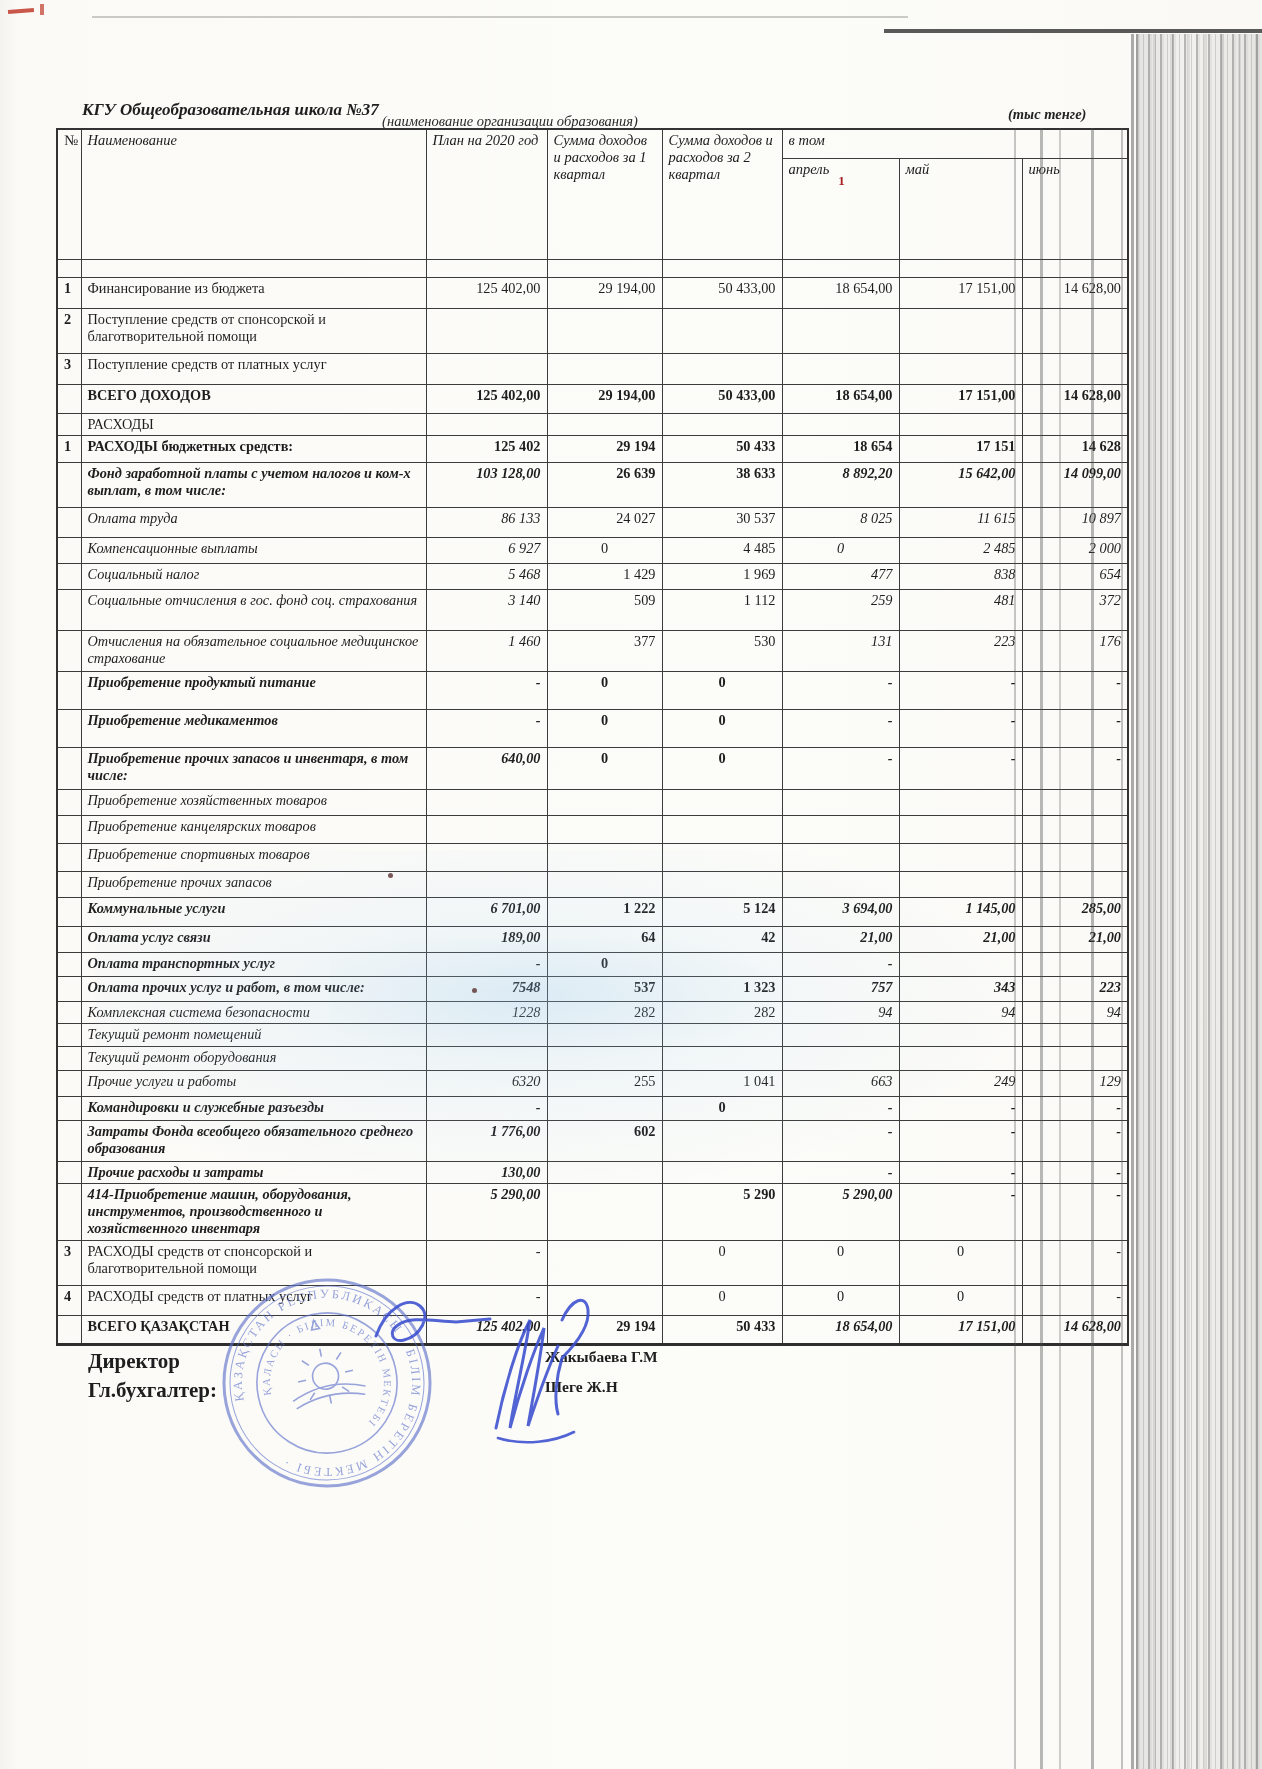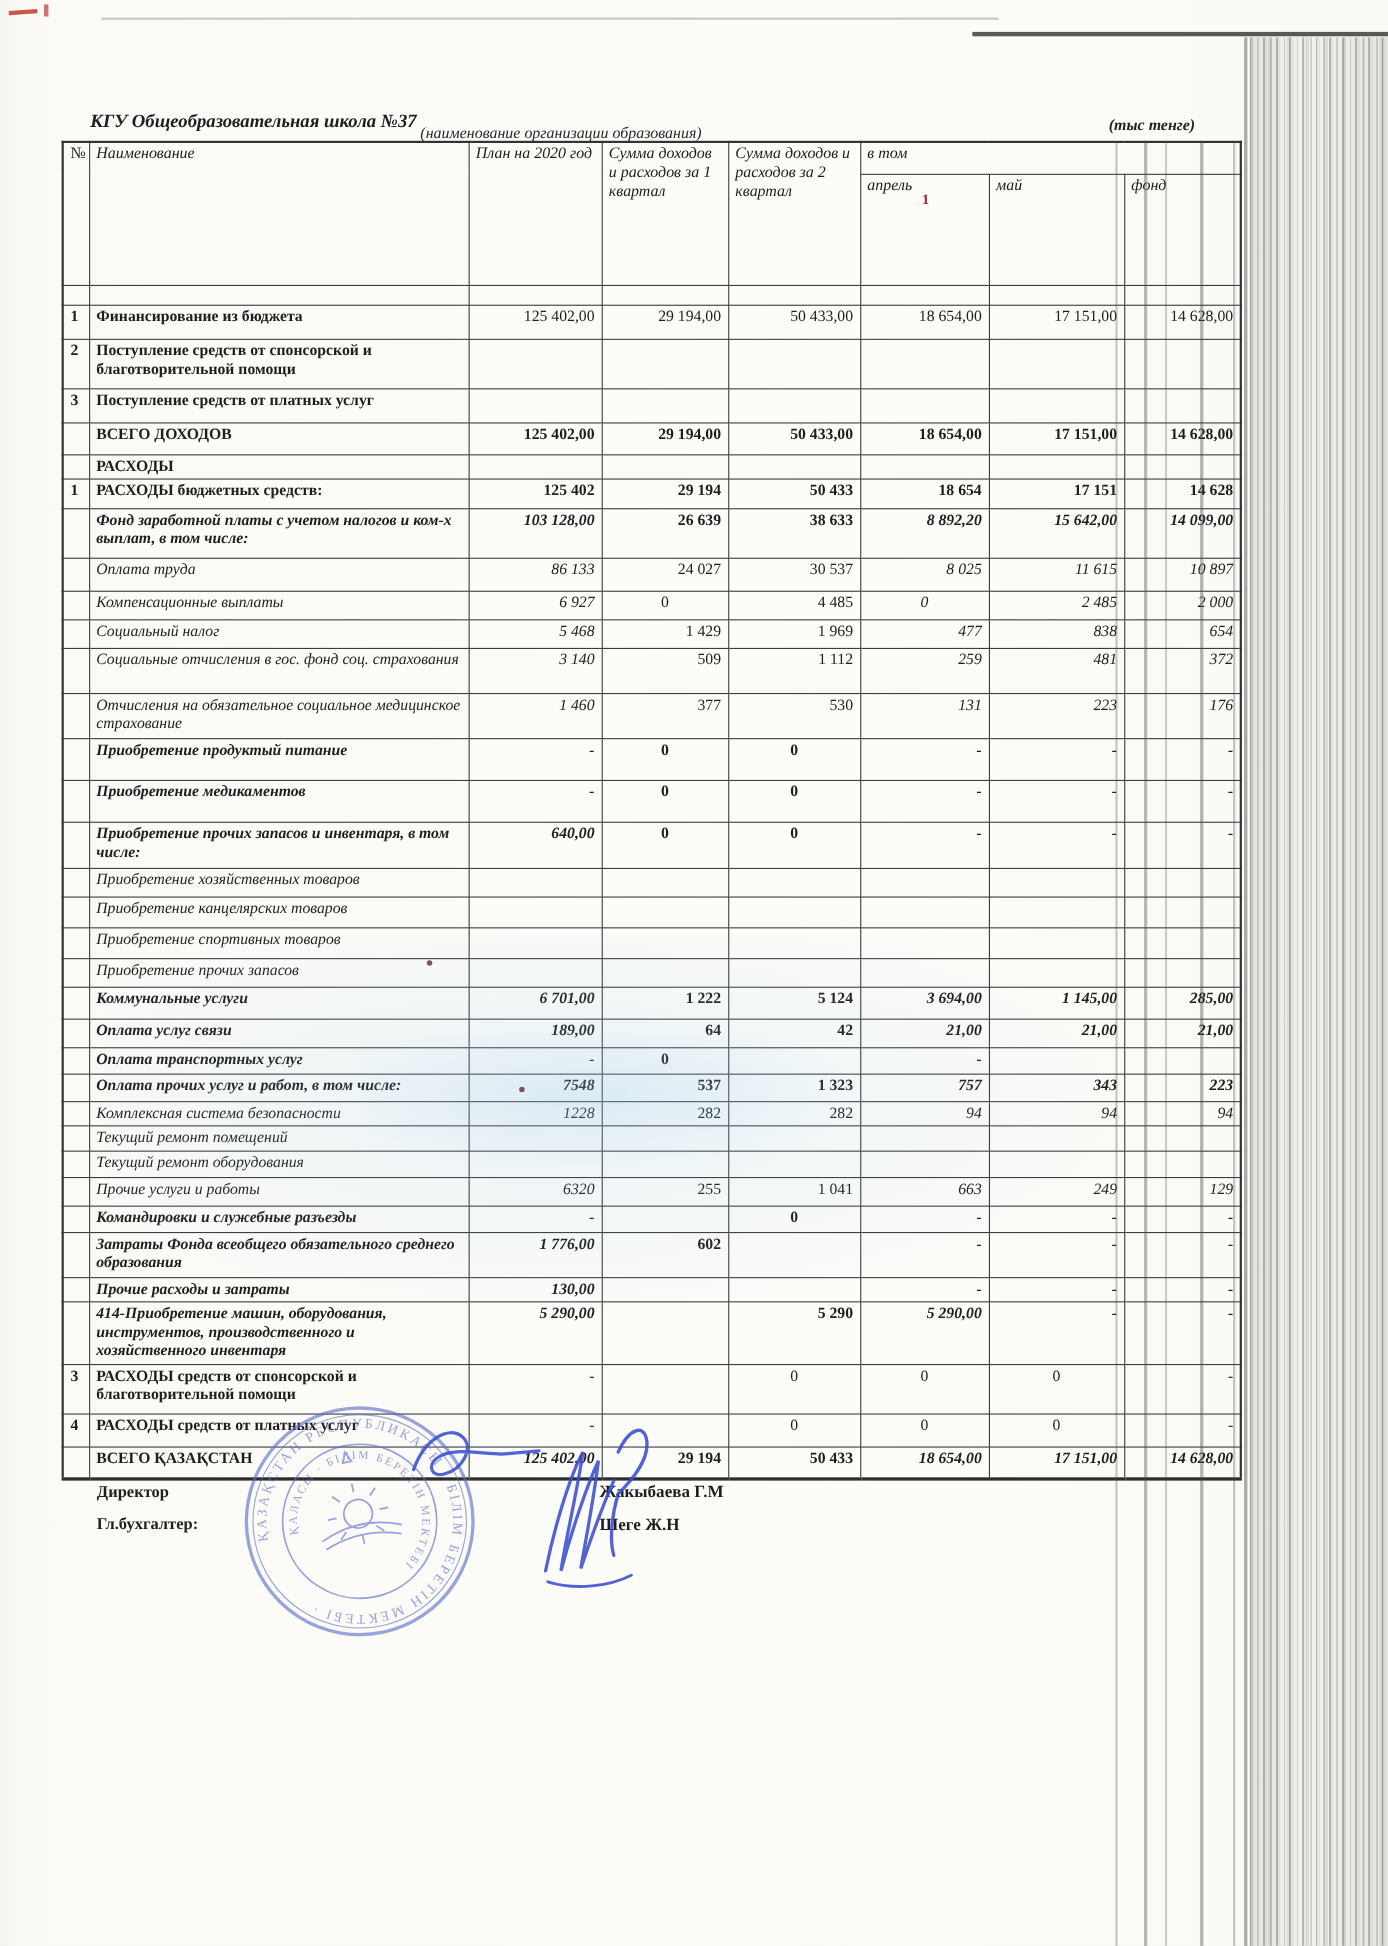--- a/index.html
+++ b/index.html
@@ -19,30 +19,30 @@
   thead th{font-weight:400;font-style:italic;text-align:left;vertical-align:middle;font-size:14.5px;color:#1c1c1c;}
   th.h-num{vertical-align:bottom;padding-bottom:4px;font-style:normal;}
   th.h-group{vertical-align:top;height:24px;padding-top:2px;margin-left:19px;}
   th.h-month{vertical-align:middle;position:relative;height:96px;}
   .red-mark{position:absolute;top:14px;left:48%;color:#a81f24;font-size:13px;font-style:normal;font-weight:700;}
   tbody td{font-size:14.3px;}
   td.c-num{text-align:left;font-weight:700;padding-left:4px;}
   td.c-plan,td.c-q1,td.c-q2,td.c-apr,td.c-may,td.c-jun{text-align:right;padding-right:9px;}
   td.c-zero{text-align:center;padding-right:6px;}
   
-  tr.r-b td.c-name{font-weight:700;}
+  tr.r-b td.c-name{font-weight:400;}
   tr.r-bt td{font-weight:700;}
   tr.r-bti td{font-weight:700;}
   tr.r-bti td.c-plan,tr.r-bti td.c-apr,tr.r-bti td.c-may,tr.r-bti td.c-jun{font-style:italic;}
   tr.r-i td.c-name,tr.r-i td.c-plan,tr.r-i td.c-apr,tr.r-i td.c-may,tr.r-i td.c-jun{font-style:italic;}
   tr.r-bi td.c-name,tr.r-bi td.c-plan,tr.r-bi td.c-apr,tr.r-bi td.c-may,tr.r-bi td.c-jun{font-style:italic;font-weight:700;}
   tr.r-bi td.c-q1,tr.r-bi td.c-q2{font-weight:700;}
   tr.r-bottom td{border-bottom:3px solid #2e2e2e;}
   
-  .sig-label{position:absolute;left:88px;font-size:15px;font-weight:700;}
+  .sig-label{position:absolute;left:88px;font-size:21px;font-weight:700;}
   .sig-name{position:absolute;left:545px;font-size:15.5px;font-weight:700;}
   
   .art{position:absolute;pointer-events:none;}
   .edge-band{left:1136px;top:34px;width:126px;height:1735px;
     background:
       repeating-linear-gradient(90deg, rgba(45,45,45,.30) 0 1.6px, rgba(130,130,130,.10) 1.6px 4px, rgba(200,200,200,0) 4px 7px, rgba(70,70,70,.20) 7px 8.4px, rgba(0,0,0,0) 8.4px 12px),
       repeating-linear-gradient(90deg, rgba(80,80,80,.12) 0 3px, rgba(0,0,0,0) 3px 17px),
       linear-gradient(90deg, rgba(120,120,120,.18), rgba(150,150,150,.08) 40%, rgba(120,120,120,.16));
   }
   .vstreak{top:128px;height:1641px;background:#4a4a4a;}
@@ -87,21 +87,21 @@
         <th rowspan="2">Сумма доходов и расходов за  1 квартал</th>
         <th rowspan="2">Сумма доходов и расходов за  2 квартал</th>
         <th class="h-group" colspan="3">в том</th>
       </tr>
       <tr>
         <th class="h-month">
           <span class="red-mark">1</span>
           <span>апрель</span>
         </th>
         <th class="h-month">май</th>
-        <th class="h-month">фонд</th>
+        <th class="h-month">июнь</th>
       </tr>
     </thead>
     <tbody id="rows">
         <tr class="r-sp" style="height: 18px;">
           <td class="c-num"></td>
           <td class="c-name"></td>
           <td class="c-plan"></td>
           <td class="c-q1"></td>
           <td class="c-q2"></td>
           <td class="c-apr"></td>

